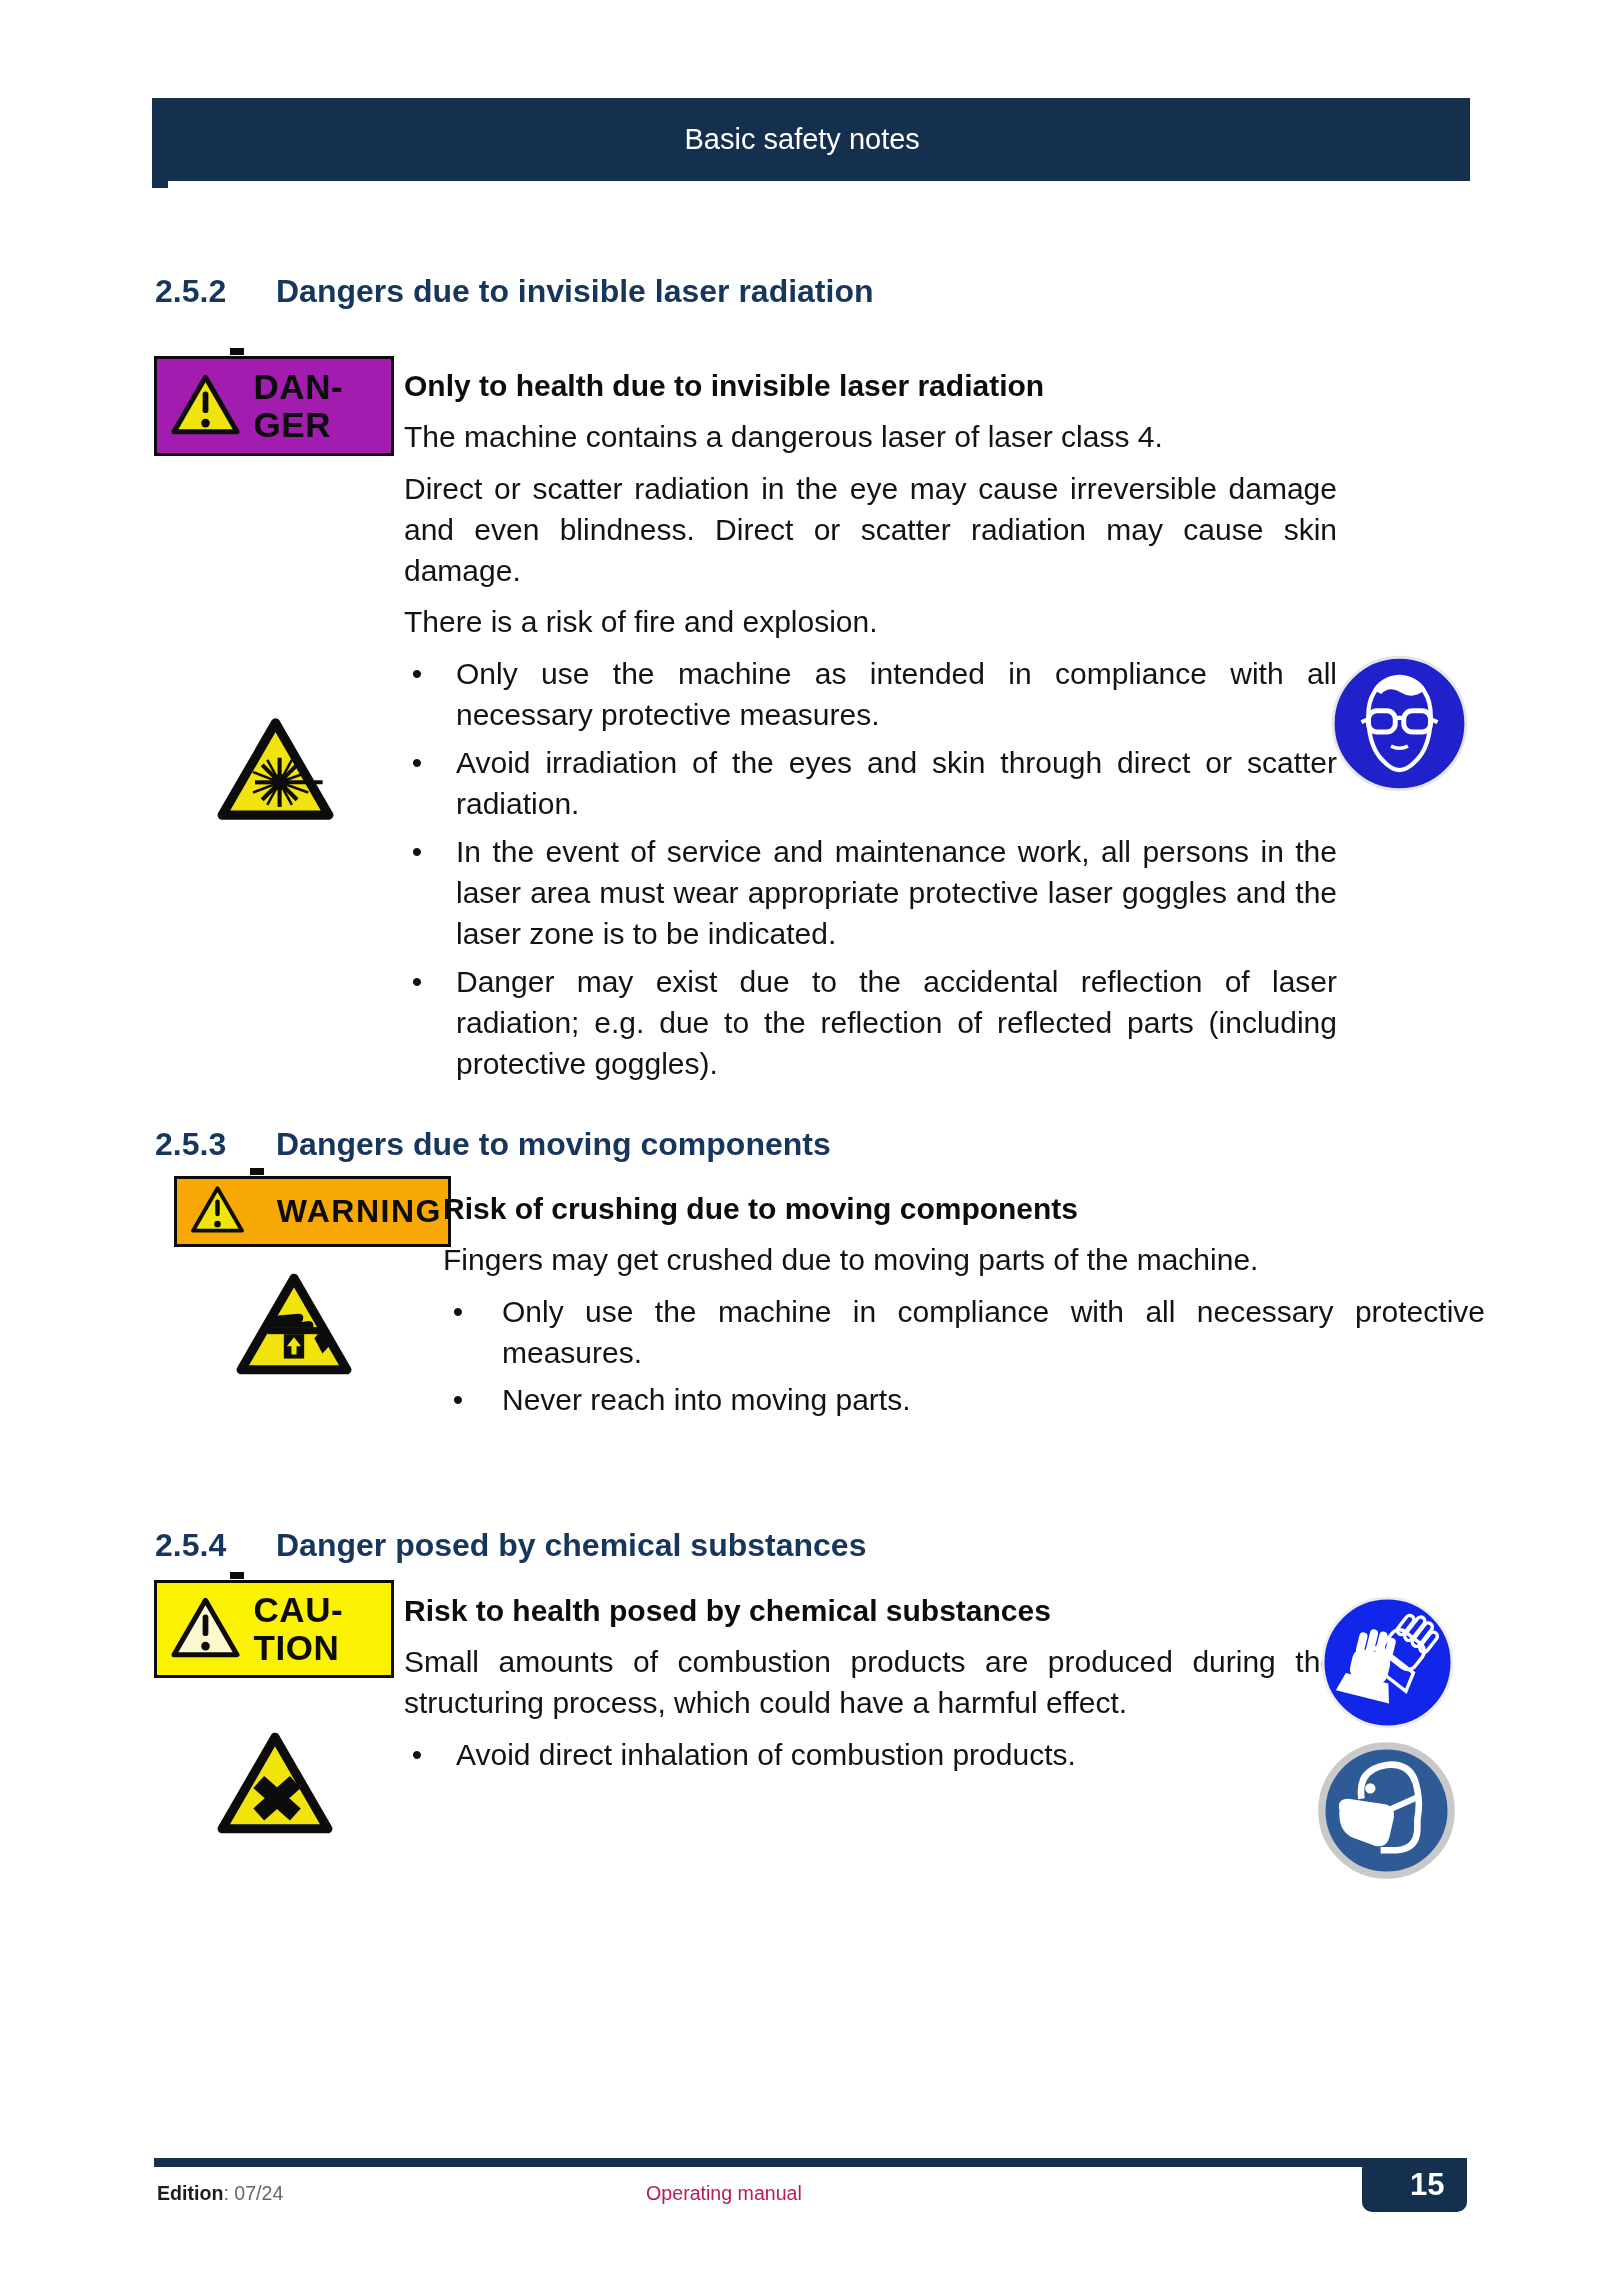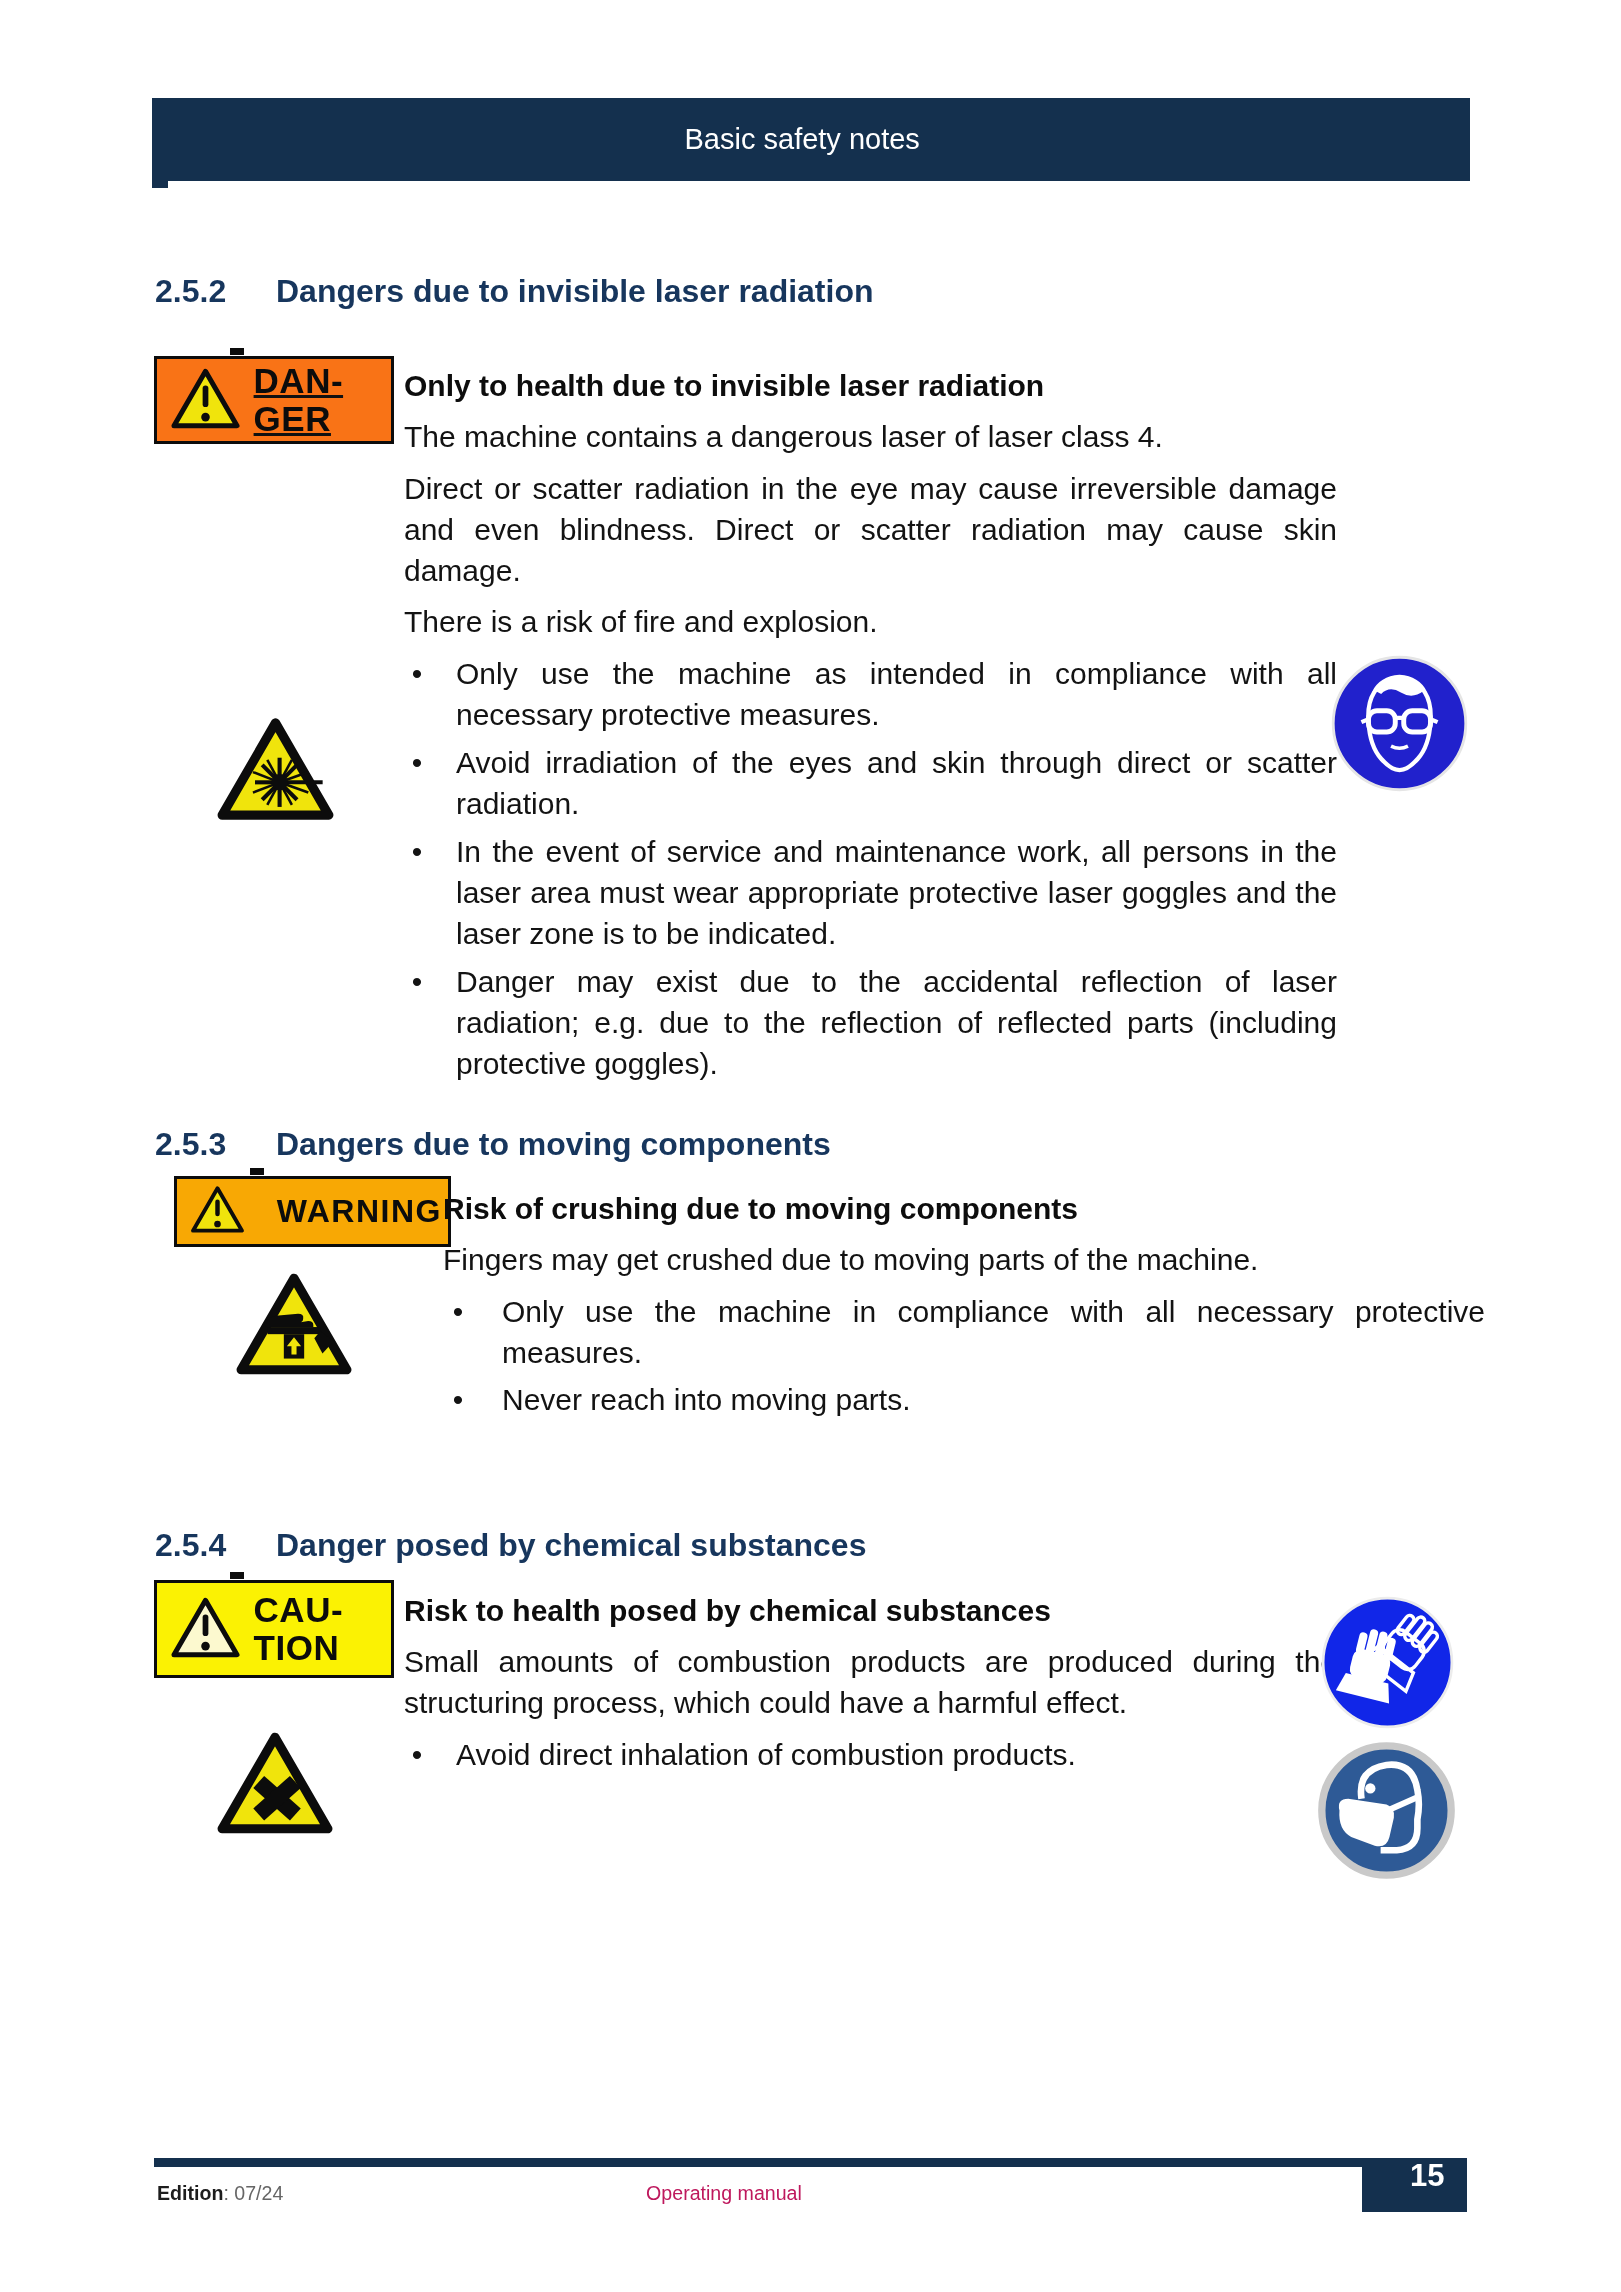--- a/index.html
+++ b/index.html
@@ -17,21 +17,21 @@
   
   .sec-head{display:flex;font-weight:bold;font-size:32px;color:#17365D;white-space:nowrap;margin-top:20px;}
   .sec-num{width:121px;flex:0 0 auto;}
   #h252{left:155px;top:253px;}
   #h253{left:155px;top:1106px;}
   #h254{left:155px;top:1507px;}
 
   
   .signal{box-sizing:border-box;border:3.9px solid #0c0c0c;display:flex;align-items:center;
           padding:0 11.8px;gap:11.8px;}
-  #danger-box{left:154px;top:356px;width:240px;height:88px;background:#f97316;text-decoration:underline;}
+  #danger-box{left:154px;top:356px;width:240px;height:100px;background:#a21caf;}
   #warning-box{left:154px;top:1176px;width:277px;height:71px;background:#F8A804;gap:31px;margin-left:20px;}
   #caution-box{left:154px;top:1580px;width:240px;height:98px;background:#FBF203;}
   .signal-label{font-weight:bold;font-size:35px;line-height:1.08;letter-spacing:0.5px;width:123px;color:#0c0c0c;}
   #warning-box .signal-label{font-size:32px;width:auto;letter-spacing:1.5px;}
   .box-tick{position:absolute;top:-10.8px;left:73px;width:13.7px;height:6.9px;background:#0c0c0c;}
 
   
   .adm{font-size:30px;line-height:41px;color:#131313;}
   .adm h4{font-size:30px;font-weight:bold;margin:0 0 9.8px 0;color:#0d0d0d;}
   .adm p{margin:0 0 10.8px 0;text-align:justify;}
@@ -49,22 +49,22 @@
   #icon-goggles{left:1329px;top:653px;width:141px;height:141px;}
   #icon-crush{left:233px;top:1270px;width:122px;height:108px;}
   #icon-harm{left:214px;top:1729px;width:122px;height:108px;}
   #icon-gloves{left:1319px;top:1594px;width:137px;height:137px;}
   #icon-mask{left:1313px;top:1737px;width:147px;height:147px;}
   .pictogram svg{display:block;width:100%;height:100%;}
 
   
   #footer-rule{left:154px;top:2158px;width:1313px;height:8.8px;background:#14304E;}
   #page-box{left:1362px;top:2158px;width:105px;height:54px;background:#14304E;color:#fff;
-            display:flex;justify-content:center;padding-left:25.5px;
-            box-sizing:border-box;font-weight:bold;font-size:31px;}
+            display:flex;align-items:center;justify-content:center;padding-left:25.5px;
+            box-sizing:border-box;font-weight:bold;font-size:31px;border-radius:10px;}
   #footer-edition{left:157px;top:2182px;font-size:19.6px;color:#666;}
   #footer-edition .lbl{color:#1d1d1d;font-weight:bold;}
   #footer-center{left:154px;top:2182px;width:1140px;text-align:center;font-size:19.6px;color:#be185d;}
 </style>
 </head>
 <body>
 
 <div class="page">
 
   <div class="abs header-bar">

